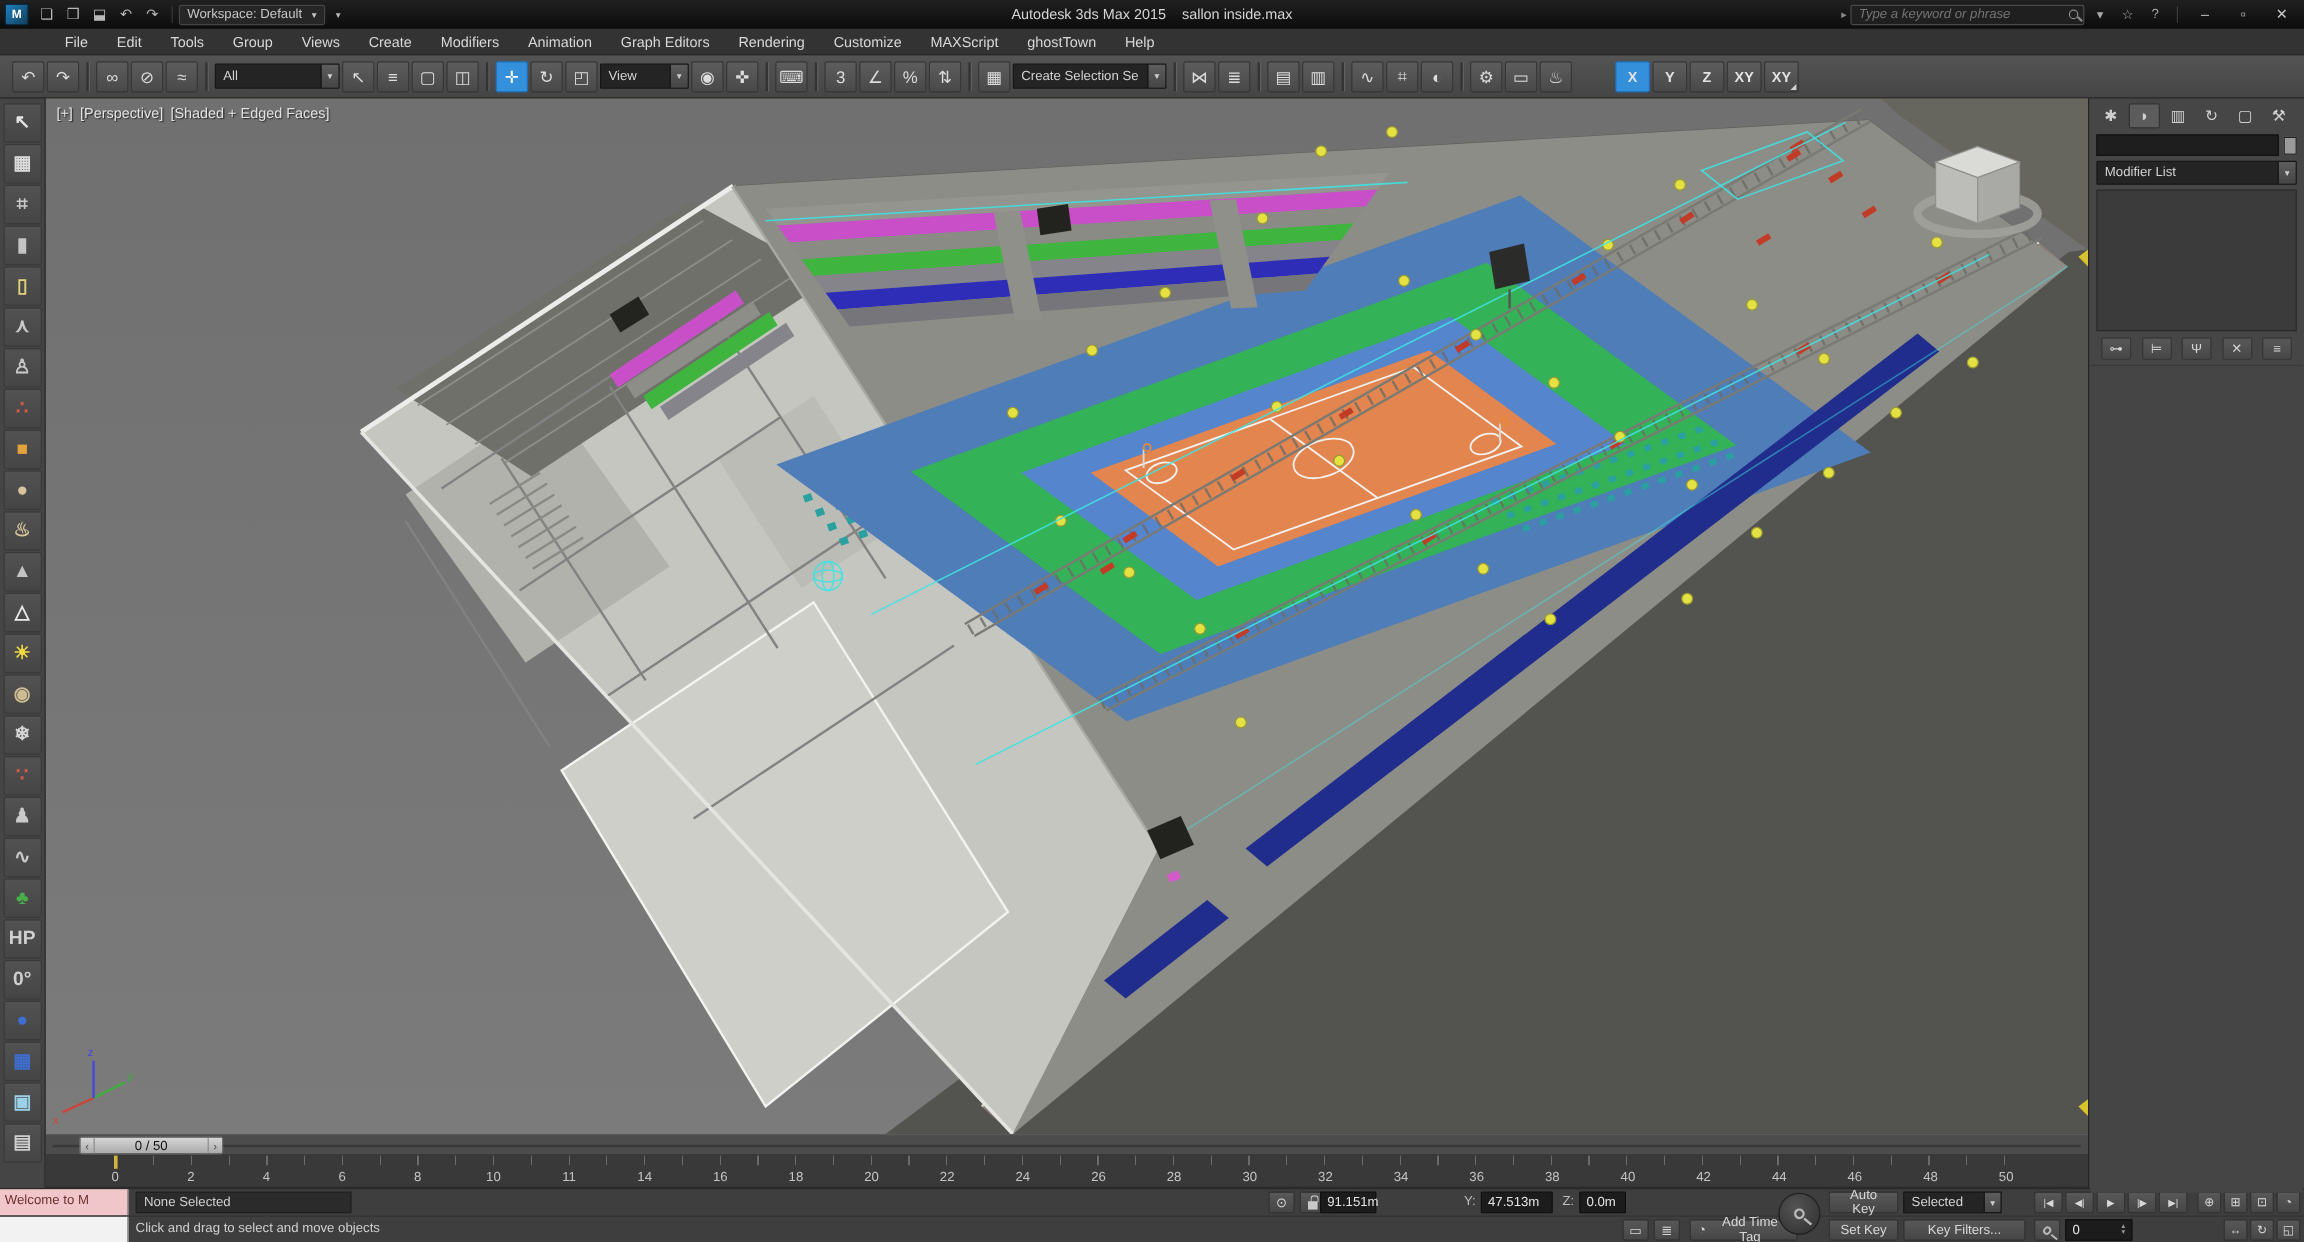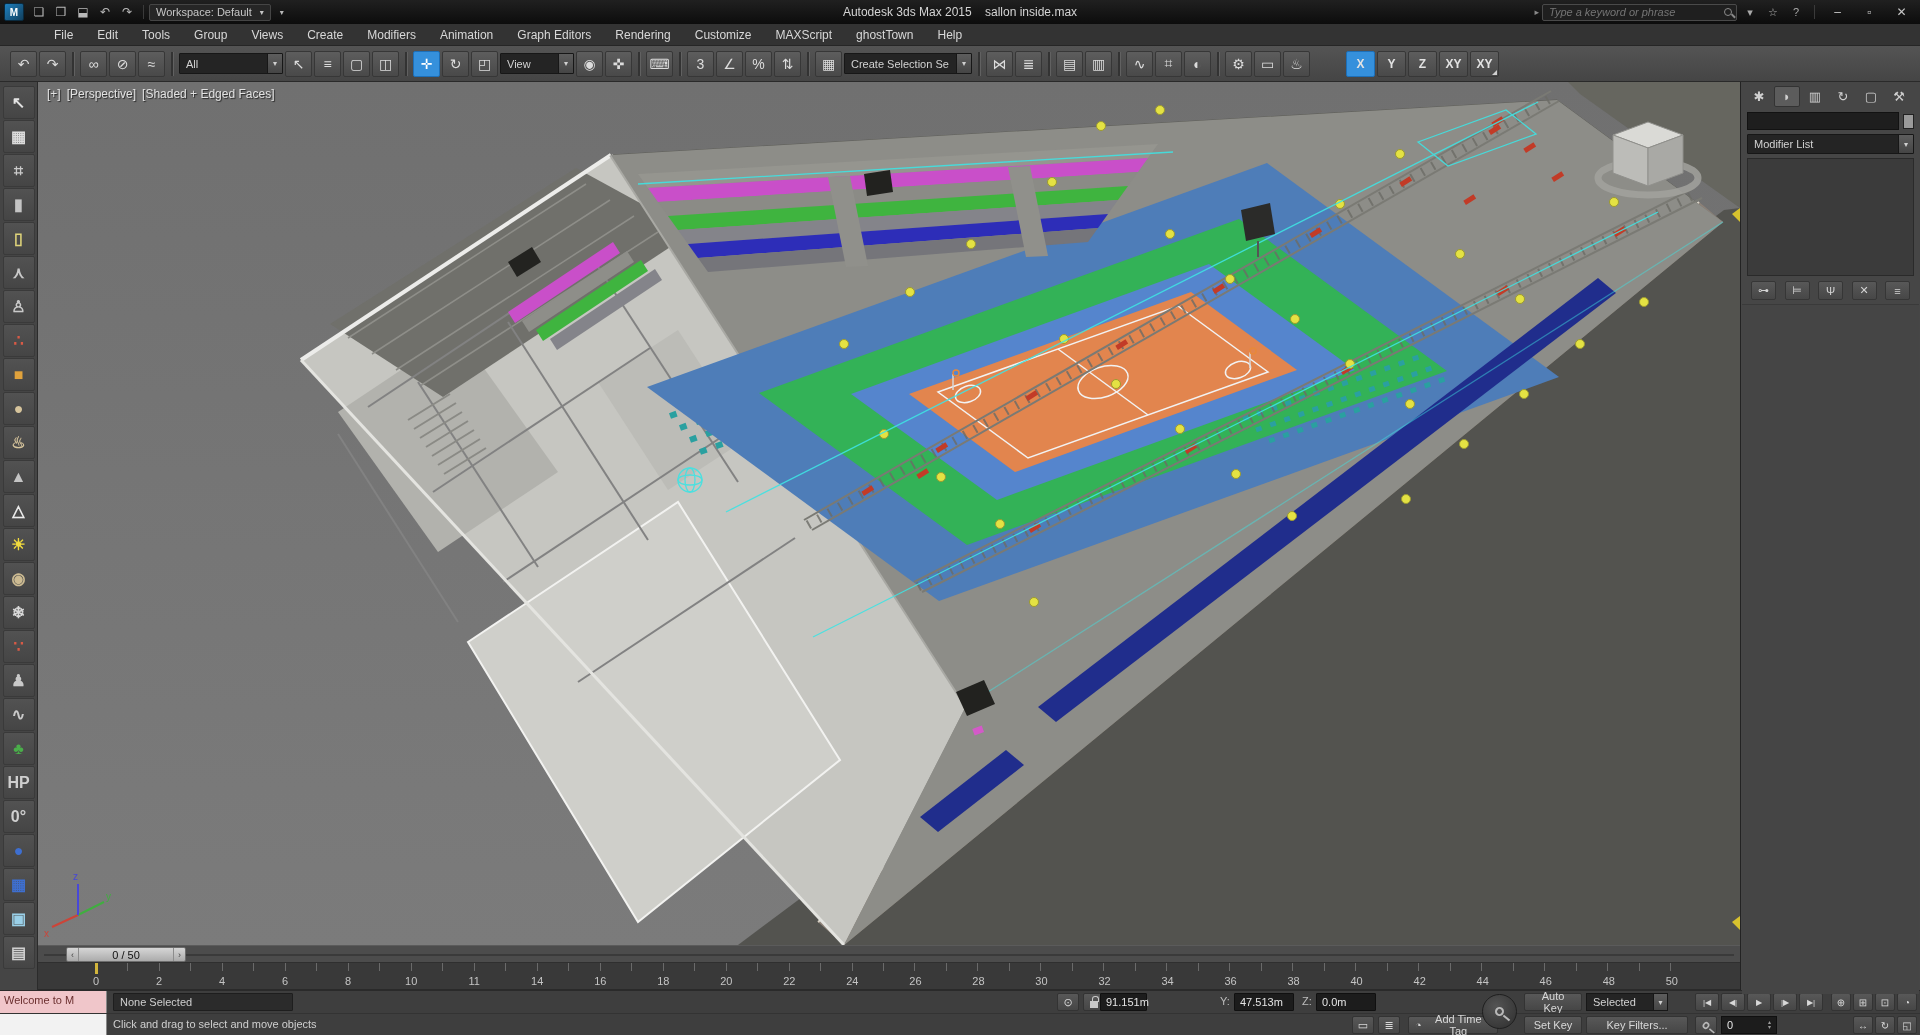--- a/index.html
+++ b/index.html
@@ -902,21 +902,21 @@
     </button>
   <span class="coord-label" style="left:1138px;">X:</span>
   <div class="coord-field" style="left:1100px;width:47px;">
       <span>91.151m</span>
     </div>
   <span class="coord-label" style="left:1220px;">Y:</span>
   <div class="coord-field" style="left:1234px;width:60px;">
       <span>47.513m</span>
     </div>
   <span class="coord-label" style="left:1302px;">Z:</span>
-  <div class="coord-field" style="left:1316px;width:60px;">
+  <div class="coord-field" style="left:1316px;width:39px;">
       <span>0.0m</span>
     </div>
   <span class="grid-label" style="left:1382px;">Grid = 10.0m</span>
   <button class="sbtn" style="left:1524px;width:58px;">
       <span>Auto Key</span>
     </button>
   <div class="dd-small" style="left:1586px;width:82px;">
     <span>Selected</span>
     <span class="dda">▾</span>
   </div>

